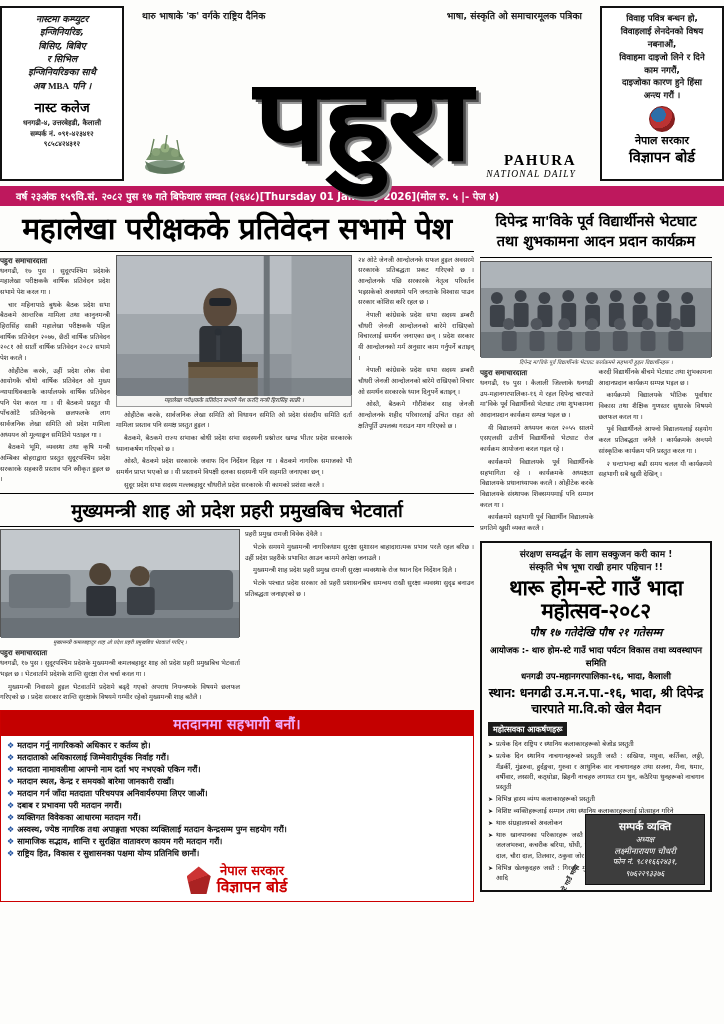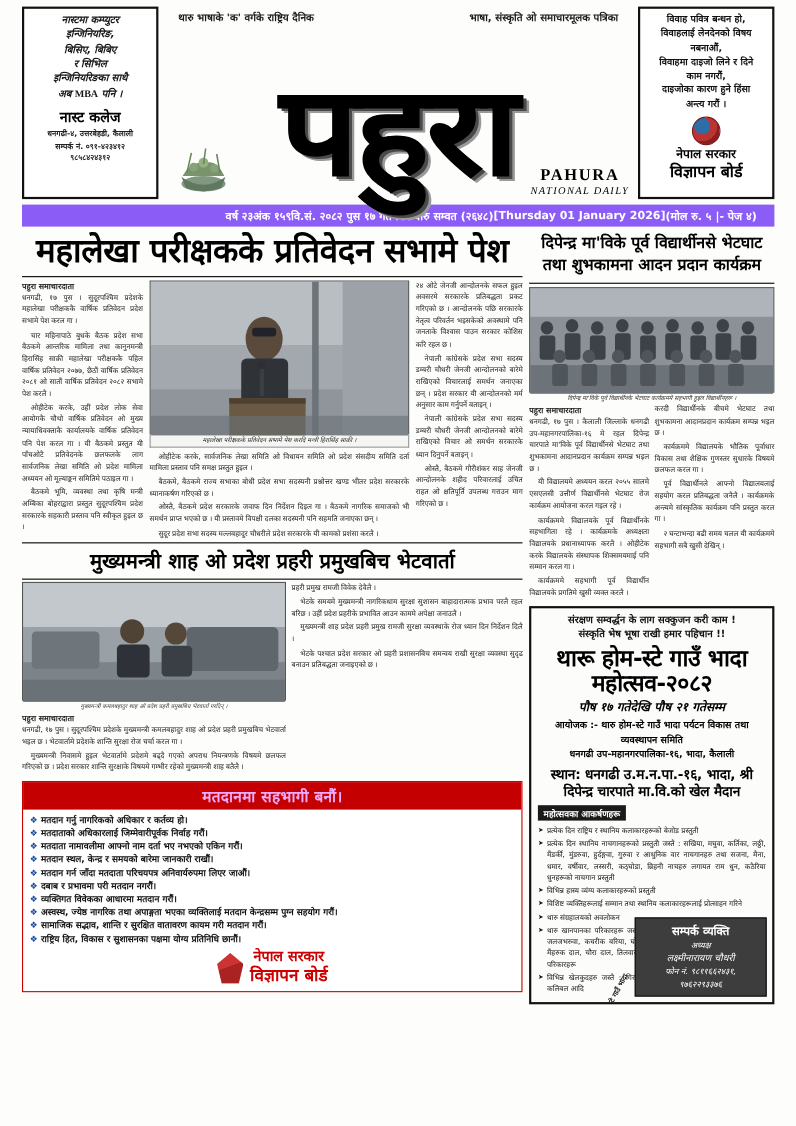--- a/index.html
+++ b/index.html
@@ -4,21 +4,21 @@
 <title>Pahura National Daily</title>
 <style>
   * { box-sizing: border-box; margin: 0; padding: 0; }
   body {
     width: 724px; height: 1024px;
     background: #fdfdfb;
     font-family: "DejaVu Sans", "Liberation Sans", sans-serif;
     overflow: hidden;
     position: relative;
   }
-  .page { width: 724px; height: 776px; padding: 6px 20px; position: relative; }
+  .page { width: 724px; height: 776px; padding: 6px 0; position: relative; }
 
   
   .masthead { display: flex; align-items: stretch; gap: 4px; height: 175px; }
   .mh-side {
     width: 124px; border: 2px solid #111; padding: 4px 3px;
     display: flex; flex-direction: column; align-items: center;
     justify-content: flex-start; text-align: center; background: #fff;
   }
   .mh-left-txt {
     font-size: 9.2px; line-height: 1.45; font-style: italic; font-weight: 700;
@@ -45,29 +45,29 @@
     letter-spacing: -2px; font-family: "DejaVu Sans", sans-serif;
     text-shadow: 3px 3px 0 #4a4a4a, 5px 5px 0 #9a9a9a;
     -webkit-text-stroke: 1px #000;
     transform: scaleX(1.12); margin-top: -6px;
   }
   .mh-basket {
     position: absolute; left: 6px; bottom: 6px; width: 62px; height: 48px;
     opacity: .82;
   }
   .mh-sub {
-    position: absolute; right: 4px; bottom: 2px; text-align: center;
+    position: absolute; right: 20px; bottom: 2px; text-align: right;
   }
   .mh-sub-en { font-size: 15px; font-weight: 700; font-family: "Liberation Serif", serif; letter-spacing: 1.5px; }
   .mh-sub-en2 { font-size: 9.5px; font-style: italic; font-family: "Liberation Serif", serif; letter-spacing: 1.2px; }
 
   
   .datebar {
-    margin-top: 5px; background: #8b5cf6; color: #fff;
-    display: flex; align-items: center; justify-content: flex-end;
+    margin-top: 5px; background: #be185d; color: #fff;
+    display: flex; align-items: center; justify-content: flex-start;
     padding: 3px 16px; font-size: 10px; font-weight: 700;
   }
   .datebar span { white-space: nowrap; }
 
   
   .content { display: flex; gap: 6px; margin-top: 4px; }
   .col-left { width: 474px; }
   .col-right { width: 232px; }
 
   .hl-main {

